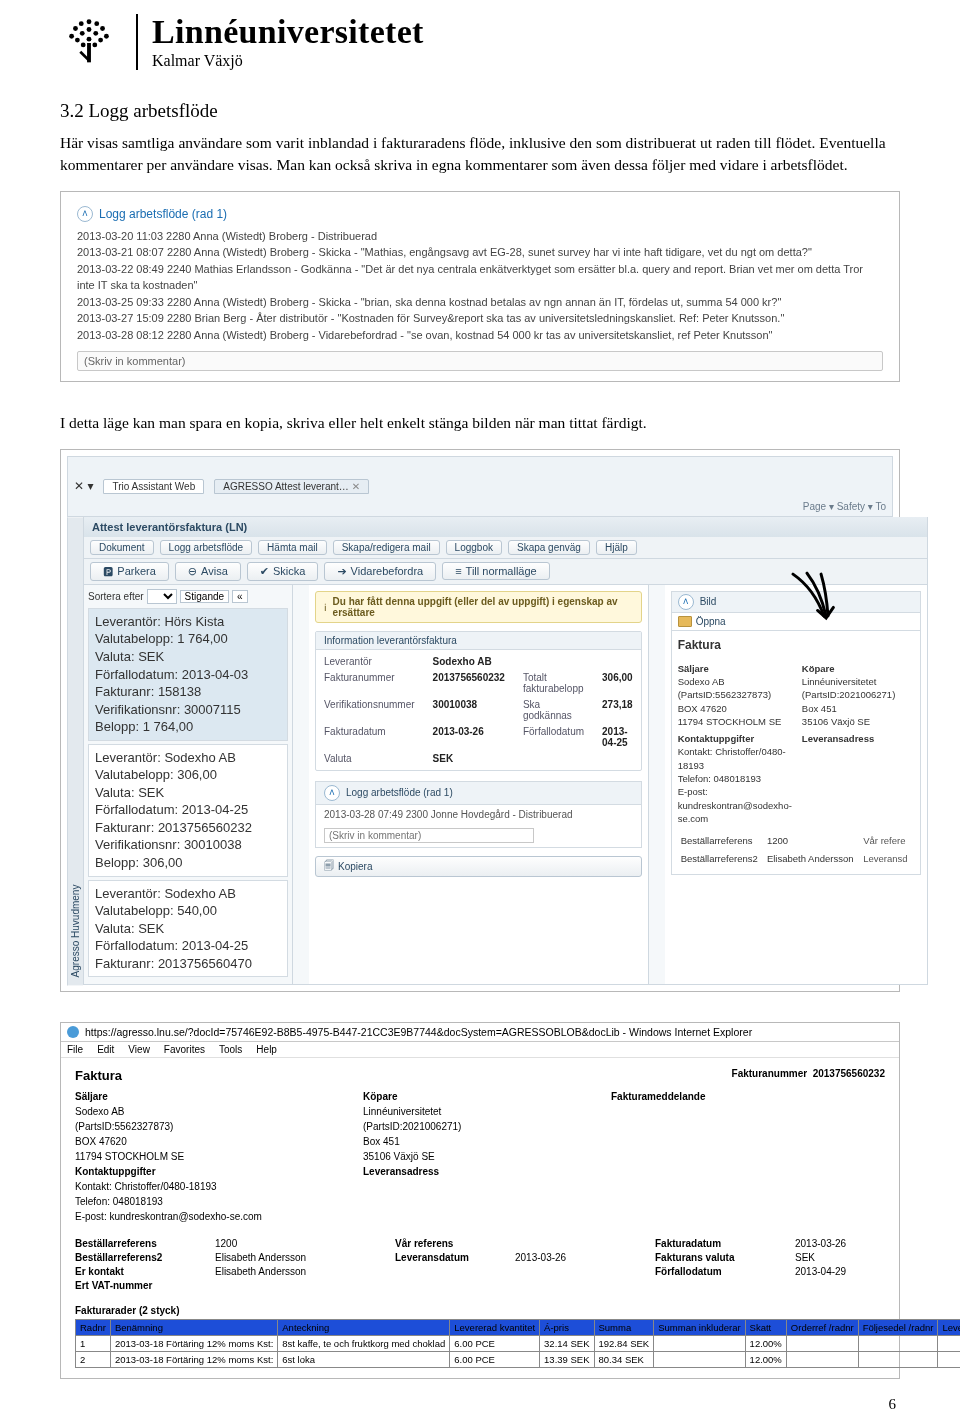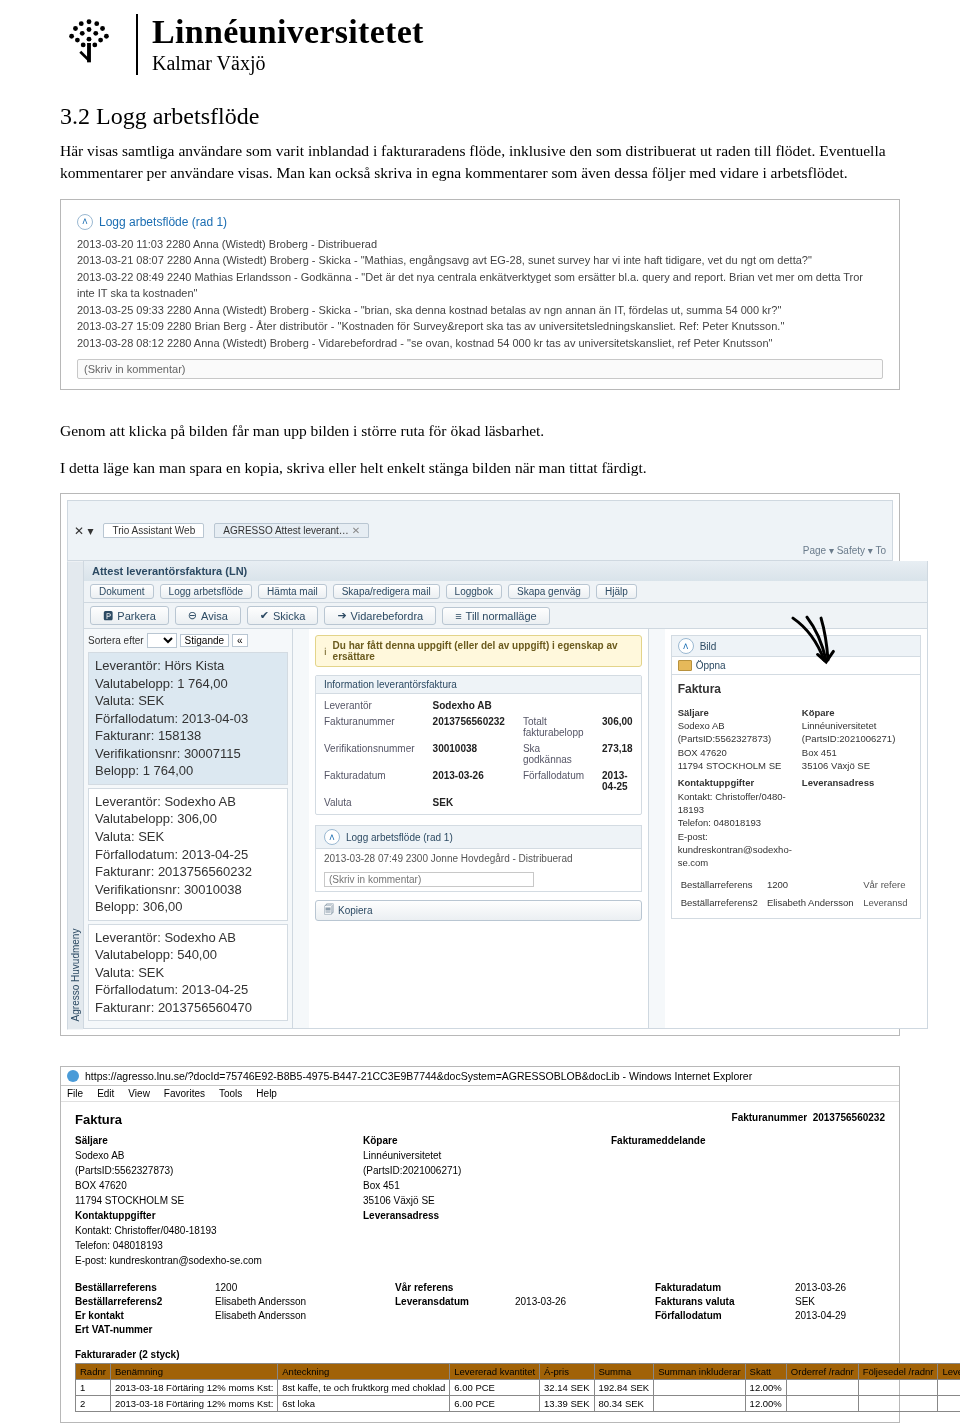--- a/index.html
+++ b/index.html
@@ -30,26 +30,26 @@
   }
   .uni-name {
     font-family: Georgia, 'Times New Roman', serif;
     font-size: 34px;
     font-weight: bold;
     letter-spacing: 0.3px;
     line-height: 1.05;
   }
   .uni-sub {
     font-family: Georgia, 'Times New Roman', serif;
-    font-size: 20px;
+    font-size: 16px;
     margin-top: 2px;
   }
   h2.section {
     font-family: Georgia, 'Times New Roman', serif;
-    font-size: 24px;
+    font-size: 19px;
     font-weight: normal;
     margin: 18px 0 10px 0;
   }
   p.body {
     font-family: Georgia, 'Times New Roman', serif;
     font-size: 15.5px;
     line-height: 1.45;
     margin: 0 0 14px 0;
   }
   .screenshot-box {
@@ -359,21 +359,21 @@
     margin-top:3px;
     font-size:9.5px;
   }
   .s3 table.lines th, .s3 table.lines td {
     border:1px solid #888;
     padding:2px 4px;
     text-align:left;
     white-space:nowrap;
   }
   .s3 table.lines th {
-    background:#a16207;
+    background:#1d4ed8;
     font-weight:normal;
   }
   .pagenum {
     position:absolute;
     bottom:16px;
     right:64px;
     font-family: Georgia, serif;
     font-size:15px;
   }
 </style>
@@ -426,21 +426,20 @@
         <div>2013-03-21 08:07 2280 Anna (Wistedt) Broberg - Skicka - "Mathias, engångsavg avt EG-28, sunet survey har vi inte haft tidigare, vet du ngt om detta?"</div>
         <div>2013-03-22 08:49 2240 Mathias Erlandsson - Godkänna - "Det är det nya centrala enkätverktyget som ersätter bl.a. query and report. Brian vet mer om detta Tror inte IT ska ta kostnaden"</div>
         <div>2013-03-25 09:33 2280 Anna (Wistedt) Broberg - Skicka - "brian, ska denna kostnad betalas av ngn annan än IT, fördelas ut, summa 54 000 kr?"</div>
         <div>2013-03-27 15:09 2280 Brian Berg - Åter distributör - "Kostnaden för Survey&amp;report ska tas av universitetsledningskansliet. Ref: Peter Knutsson."</div>
         <div>2013-03-28 08:12 2280 Anna (Wistedt) Broberg - Vidarebefordrad - "se ovan, kostnad 54 000 kr tas av universitetskansliet, ref Peter Knutsson"</div>
       </div>
       <div class="s1-comment">(Skriv in kommentar)</div>
     </div>
   </div>
 
-  <p class="body">Genom att klicka på bilden får man upp bilden i större ruta för ökad läsbarhet.</p>
   <p class="body">I detta läge kan man spara en kopia, skriva eller helt enkelt stänga bilden när man tittat färdigt.</p>
 
   <div class="screenshot-box s2">
     <div class="tabbar">
       <span style="font-size:12px">✕ ▾</span>
       <span class="tab">Trio Assistant Web</span>
       <span class="tab active">
         <span>AGRESSO Attest leverant…</span> <span style="color:#888">✕</span>
       </span>
       <span class="rt-icons">Page ▾   Safety ▾   To</span>

